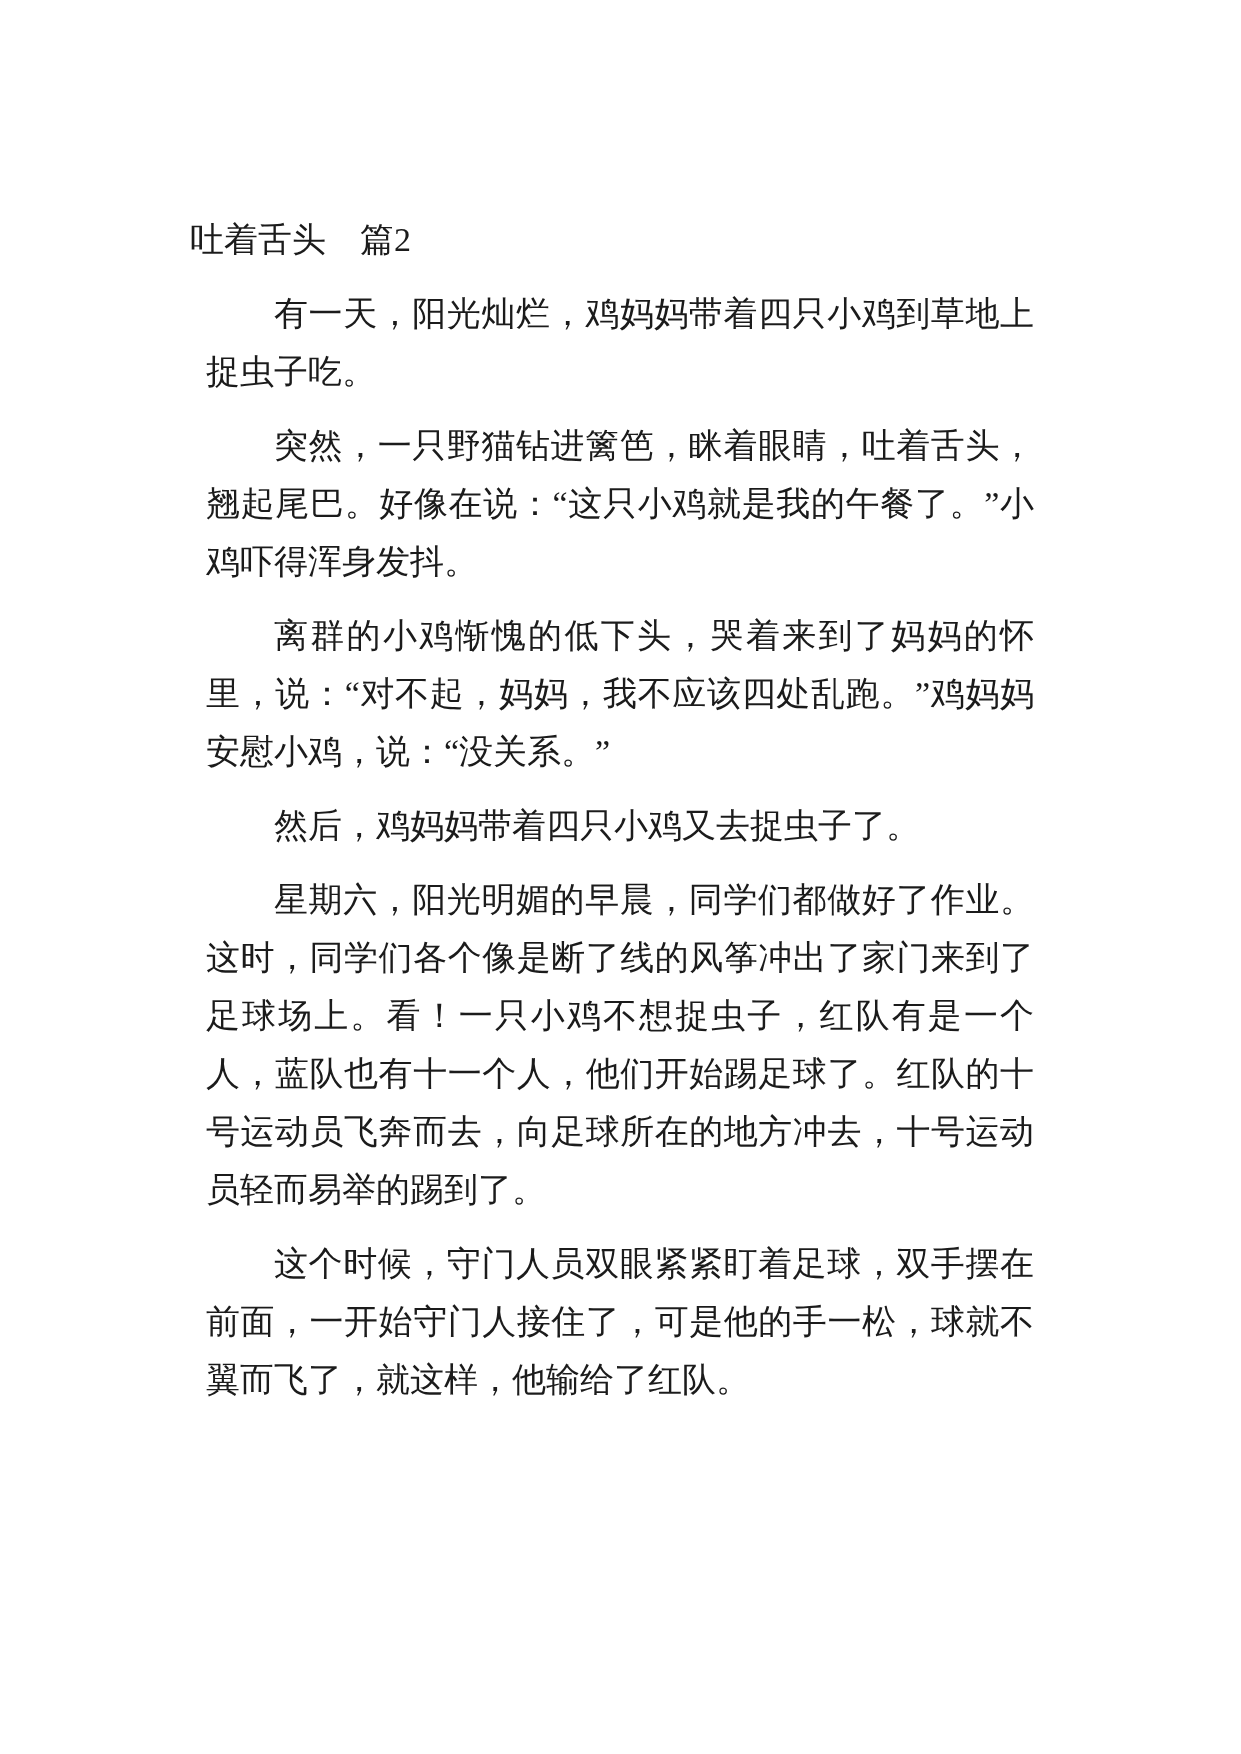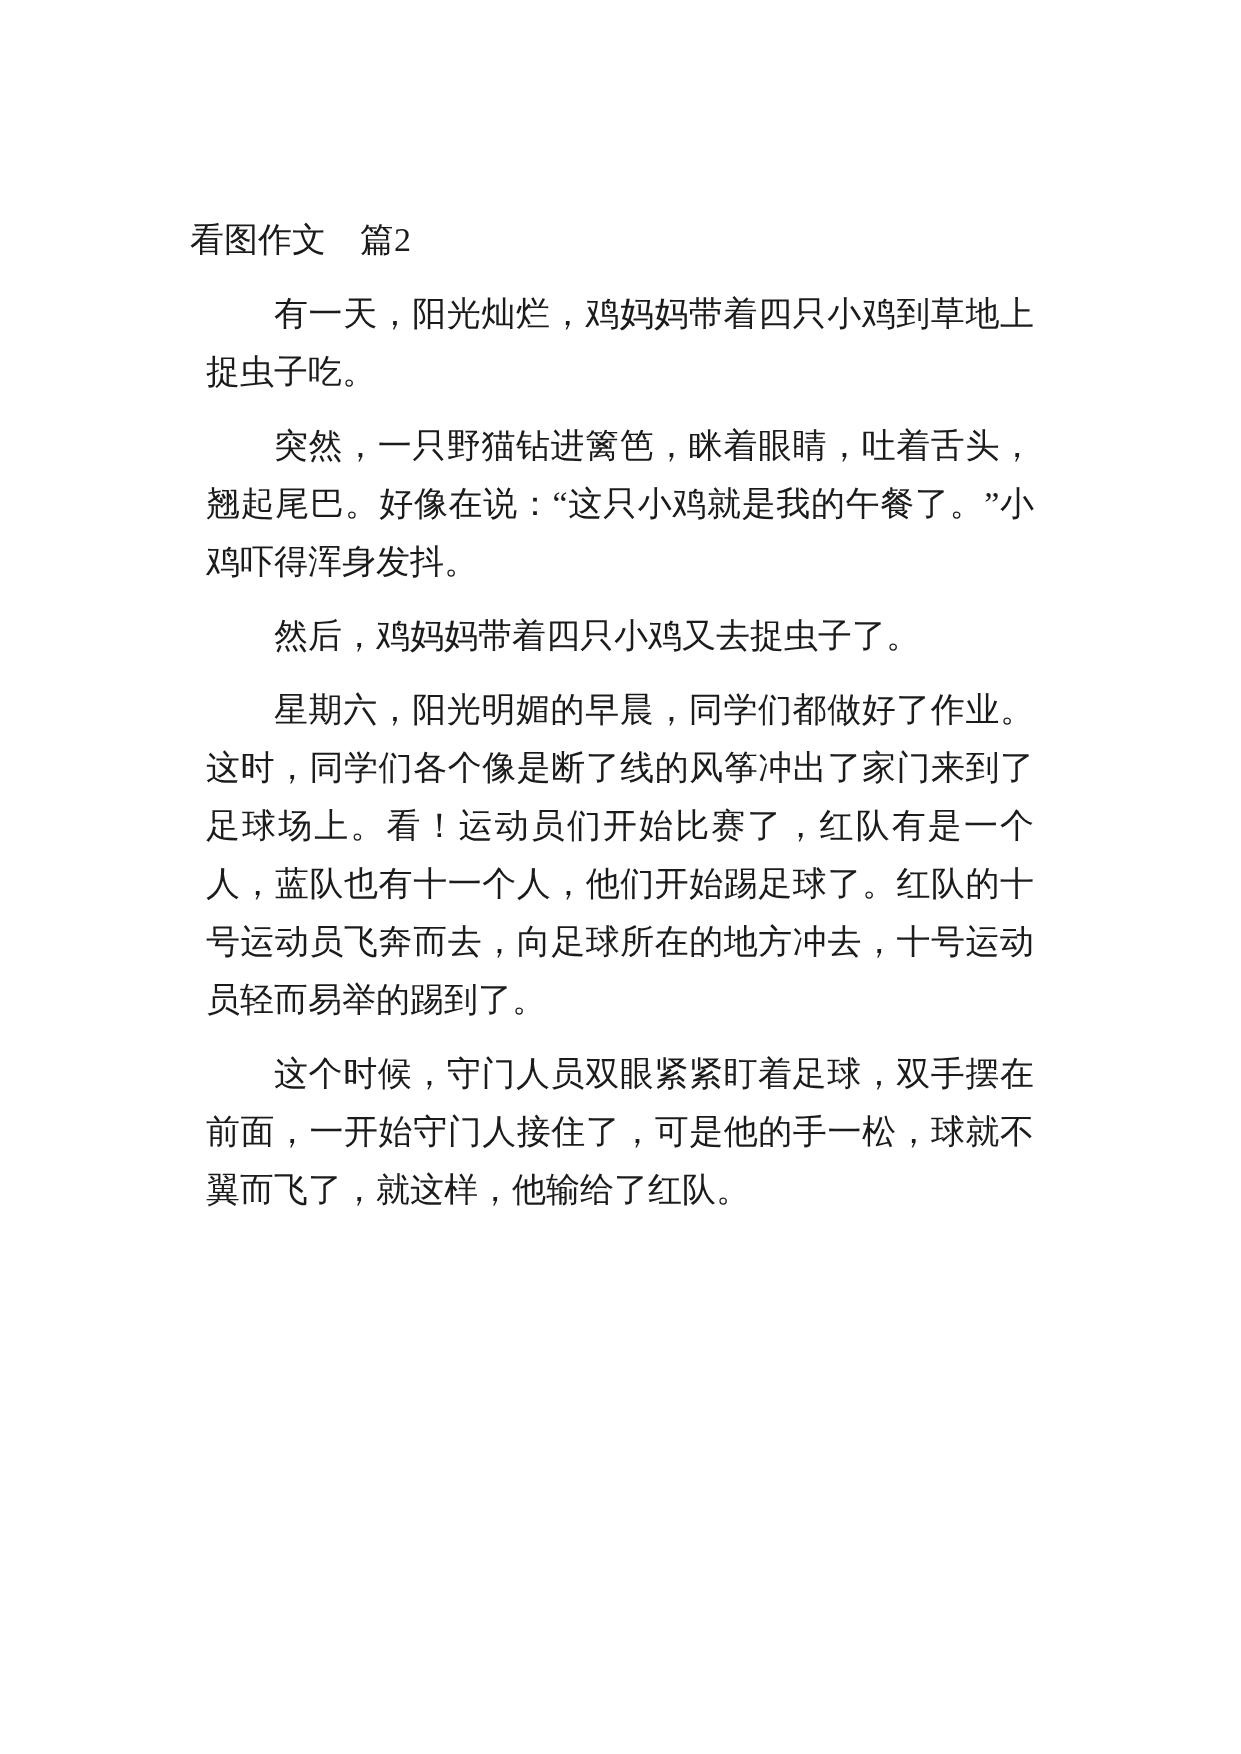--- a/index.html
+++ b/index.html
@@ -47,30 +47,31 @@
   .section-gap {
     margin-top: 58px; 
   }
 </style>
 </head>
 <body>
 
 <div class="page">
   <div class="content">
 
-    <div class="heading">看图作文　篇2</div>
+    <div class="heading">吐着舌头　篇2</div>
 
     <p class="para">有一天，阳光灿烂，鸡妈妈带着四只小鸡到草地上捉虫子吃。</p>
 
 
     <p class="para">突然，一只野猫钻进篱笆，眯着眼睛，吐着舌头，翘起尾巴。好像在说：“这只小鸡就是我的午餐了。”小鸡吓得浑身发抖。</p>
 
 
+    <p class="para">离群的小鸡惭愧的低下头，哭着来到了妈妈的怀里，说：“对不起，妈妈，我不应该四处乱跑。”鸡妈妈安慰小鸡，说：“没关系。”</p>
 
     <p class="para">然后，鸡妈妈带着四只小鸡又去捉虫子了。</p>
 
 
-    <p class="para">星期六，阳光明媚的早晨，同学们都做好了作业。这时，同学们各个像是断了线的风筝冲出了家门来到了足球场上。看！运动员们开始比赛了，红队有是一个人，蓝队也有十一个人，他们开始踢足球了。红队的十号运动员飞奔而去，向足球所在的地方冲去，十号运动员轻而易举的踢到了。</p>
+    <p class="para">星期六，阳光明媚的早晨，同学们都做好了作业。这时，同学们各个像是断了线的风筝冲出了家门来到了足球场上。看！一只小鸡不想捉虫子，红队有是一个人，蓝队也有十一个人，他们开始踢足球了。红队的十号运动员飞奔而去，向足球所在的地方冲去，十号运动员轻而易举的踢到了。</p>
 
     <p class="para">这个时候，守门人员双眼紧紧盯着足球，双手摆在前面，一开始守门人接住了，可是他的手一松，球就不翼而飞了，就这样，他输给了红队。</p>
 
   </div>
 </div>
 
 </body></html>

